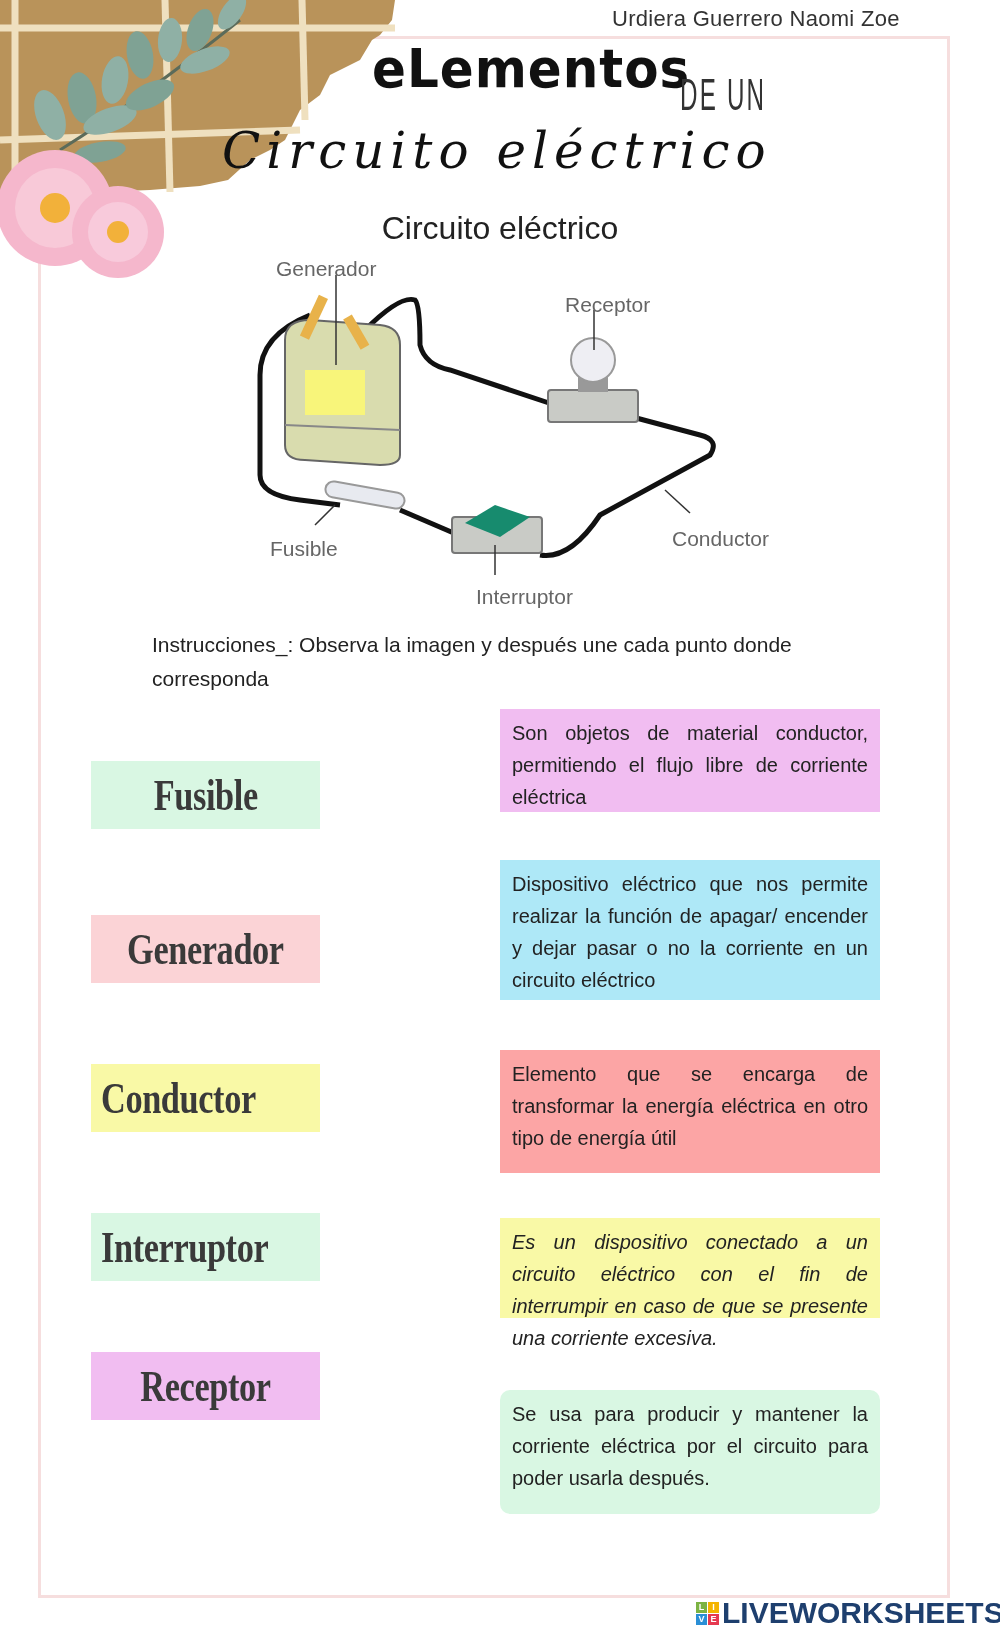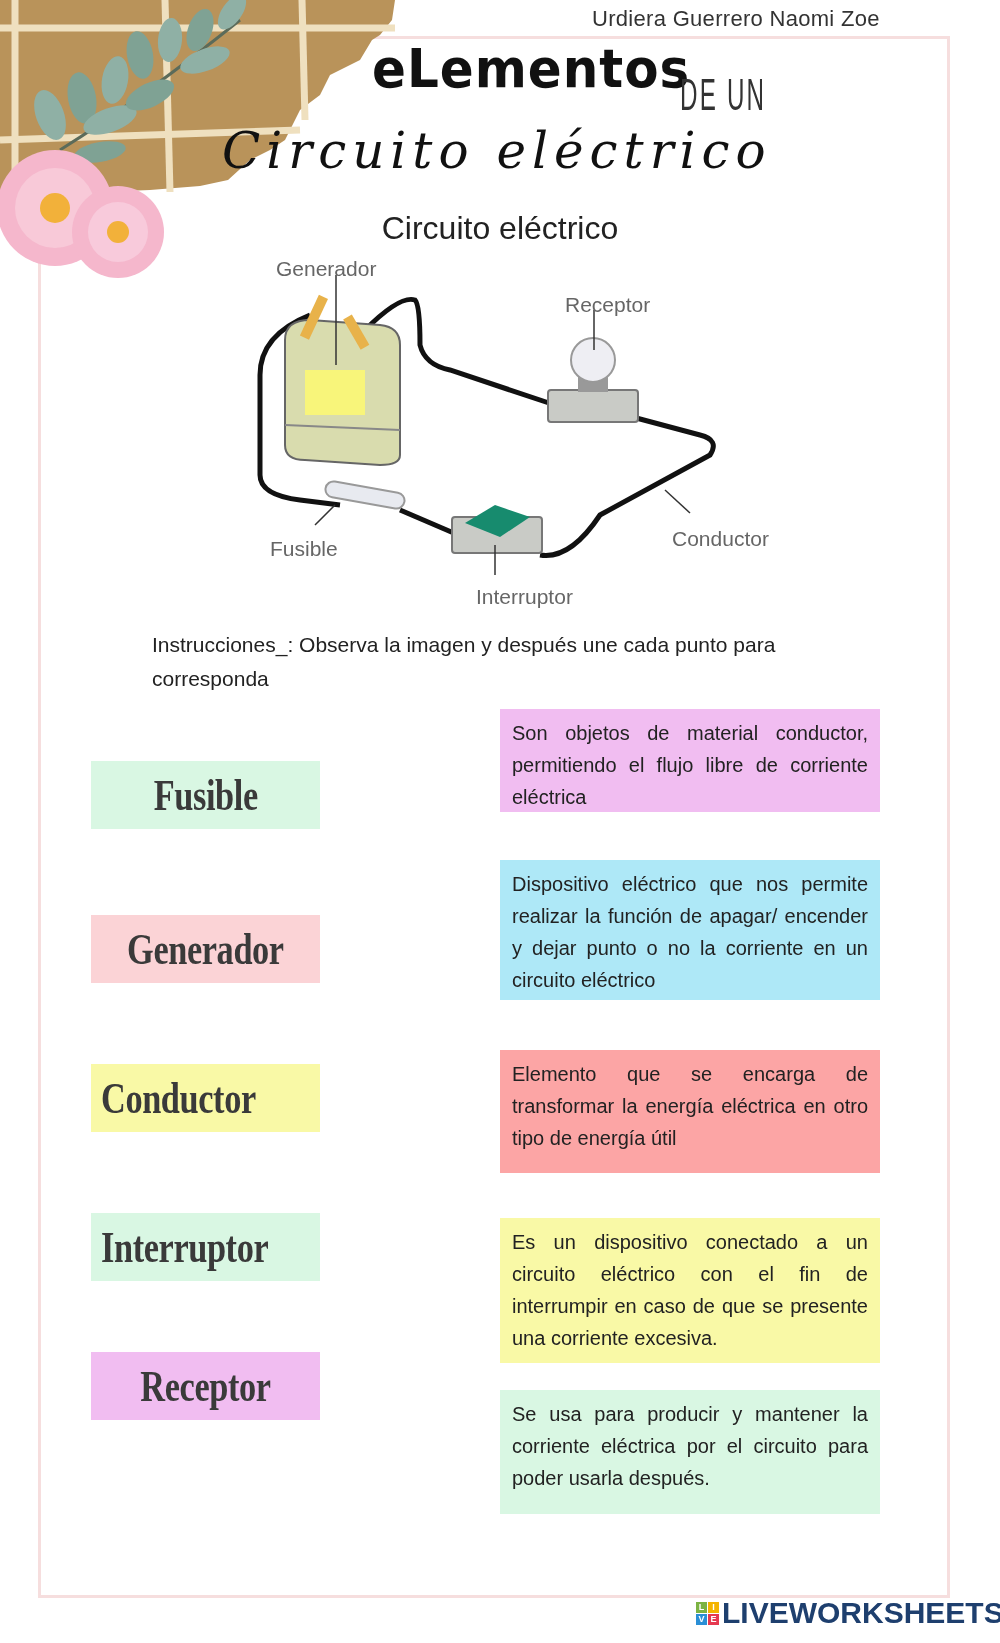--- a/index.html
+++ b/index.html
@@ -1,21 +1,21 @@
 <!DOCTYPE html>
 <html><head>
 <meta charset="utf-8">
 <style>
   html, body { margin:0; padding:0; }
   body { width:1000px; height:1643px; background:#ffffff; position:relative; overflow:hidden;
          font-family:"Liberation Sans", sans-serif; color:#222; }
   .frame { position:absolute; left:38px; top:36px; width:912px; height:1562px;
            border:3px solid #f6dede; box-sizing:border-box; }
   .corner { position:absolute; left:0; top:0; width:400px; height:290px; }
-  .author { position:absolute; left:592px; top:6px; font-size:22px; color:#333; letter-spacing:0.3px; }
+  .author { position:absolute; left:612px; top:6px; font-size:22px; color:#333; letter-spacing:0.3px; }
   .title-main { position:absolute; left:372px; top:40px; font-family:"DejaVu Sans", sans-serif;
                 font-weight:bold; font-size:50px; letter-spacing:1px; color:#111; transform:scaleY(1.05); }
   .title-de { position:absolute; left:680px; top:70px; font-size:44px; font-weight:100; color:#333;
               font-family:"Liberation Sans Narrow","Liberation Sans", sans-serif; transform:scaleX(0.55); transform-origin:left;
               letter-spacing:4px; }
   .title-script { position:absolute; left:222px; top:122px; font-family:"DejaVu Serif", serif; font-style:italic;
                   font-size:50px; color:#111; letter-spacing:6px; font-weight:normal; }
   .diagram-title { position:absolute; left:0; width:1000px; top:210px; text-align:center; font-size:32px; color:#222; }
   .diagram { position:absolute; left:240px; top:255px; width:580px; height:380px; }
   .lbl { position:absolute; font-size:21px; color:#666; }
@@ -112,43 +112,43 @@
     <line x1="255" y1="290" x2="255" y2="320" stroke="#333" stroke-width="1.5"></line>
     <line x1="425" y1="235" x2="450" y2="258" stroke="#333" stroke-width="1.5"></line>
   </svg>
   <div class="lbl" style="left:36px;top:2px;">Generador</div>
   <div class="lbl" style="left:325px;top:38px;">Receptor</div>
   <div class="lbl" style="left:30px;top:282px;">Fusible</div>
   <div class="lbl" style="left:432px;top:272px;">Conductor</div>
   <div class="lbl" style="left:236px;top:330px;">Interruptor</div>
 </div>
 
-<div class="instr">Instrucciones_: Observa la imagen y después une cada punto para corresponda</div>
+<div class="instr">Instrucciones_: Observa la imagen y después une cada punto donde corresponda</div>
 
 <div class="term" style="top:761px;background:#d9f7e3;">
     <span>Fusible</span>
   </div>
 <div class="term" style="top:915px;background:#fbd3d6;">
     <span>Generador</span>
   </div>
 <div class="term" style="top:1064px;background:#f9f9a6;justify-content:flex-start;padding-left:10px;box-sizing:border-box;">
     <span style="transform-origin:left;">Conductor</span>
   </div>
 <div class="term" style="top:1213px;background:#d9f7e3;justify-content:flex-start;padding-left:10px;box-sizing:border-box;">
     <span style="transform-origin:left;">Interruptor</span>
   </div>
 <div class="term" style="top:1352px;background:#f1bdf1;">
     <span>Receptor</span>
   </div>
 
 <div class="def" style="top:709px;height:103px;background:#f1bdf1;">Son objetos de material conductor, permitiendo el flujo libre de corriente eléctrica</div>
-<div class="def" style="top:860px;height:140px;background:#aee8f7;">Dispositivo eléctrico que nos permite realizar la función de apagar/ encender y dejar punto o no la corriente en un circuito eléctrico</div>
+<div class="def" style="top:860px;height:140px;background:#aee8f7;">Dispositivo eléctrico que nos permite realizar la función de apagar/ encender y dejar pasar o no la corriente en un circuito eléctrico</div>
 <div class="def" style="top:1050px;height:123px;background:#fca5a5;">Elemento que se encarga de transformar la energía eléctrica en otro tipo de energía útil</div>
-<div class="def" style="top:1218px;height:145px;background:#f9f9a6;">Es un dispositivo conectado a un circuito eléctrico con el fin de interrumpir en caso de que se presente una corriente excesiva.</div>
-<div class="def" style="top:1390px;height:124px;background:#d9f7e3;">Se usa para producir y mantener la corriente eléctrica por el circuito para poder usarla después.</div>
+<div class="def" style="top:1218px;height:100px;background:#f9f9a6;font-style:italic;">Es un dispositivo conectado a un circuito eléctrico con el fin de interrumpir en caso de que se presente una corriente excesiva.</div>
+<div class="def" style="top:1390px;height:124px;background:#d9f7e3;border-radius:10px;">Se usa para producir y mantener la corriente eléctrica por el circuito para poder usarla después.</div>
 
 <div class="logo">
   <div class="logo-blocks">
     <div style="background:#7cb342;">L</div>
     <div style="background:#f4b400;">I</div>
     <div style="background:#2a8fd6;">V</div>
     <div style="background:#e53950;">E</div>
   </div>
   <span class="logo-text">LIVEWORKSHEETS</span>
 </div>

